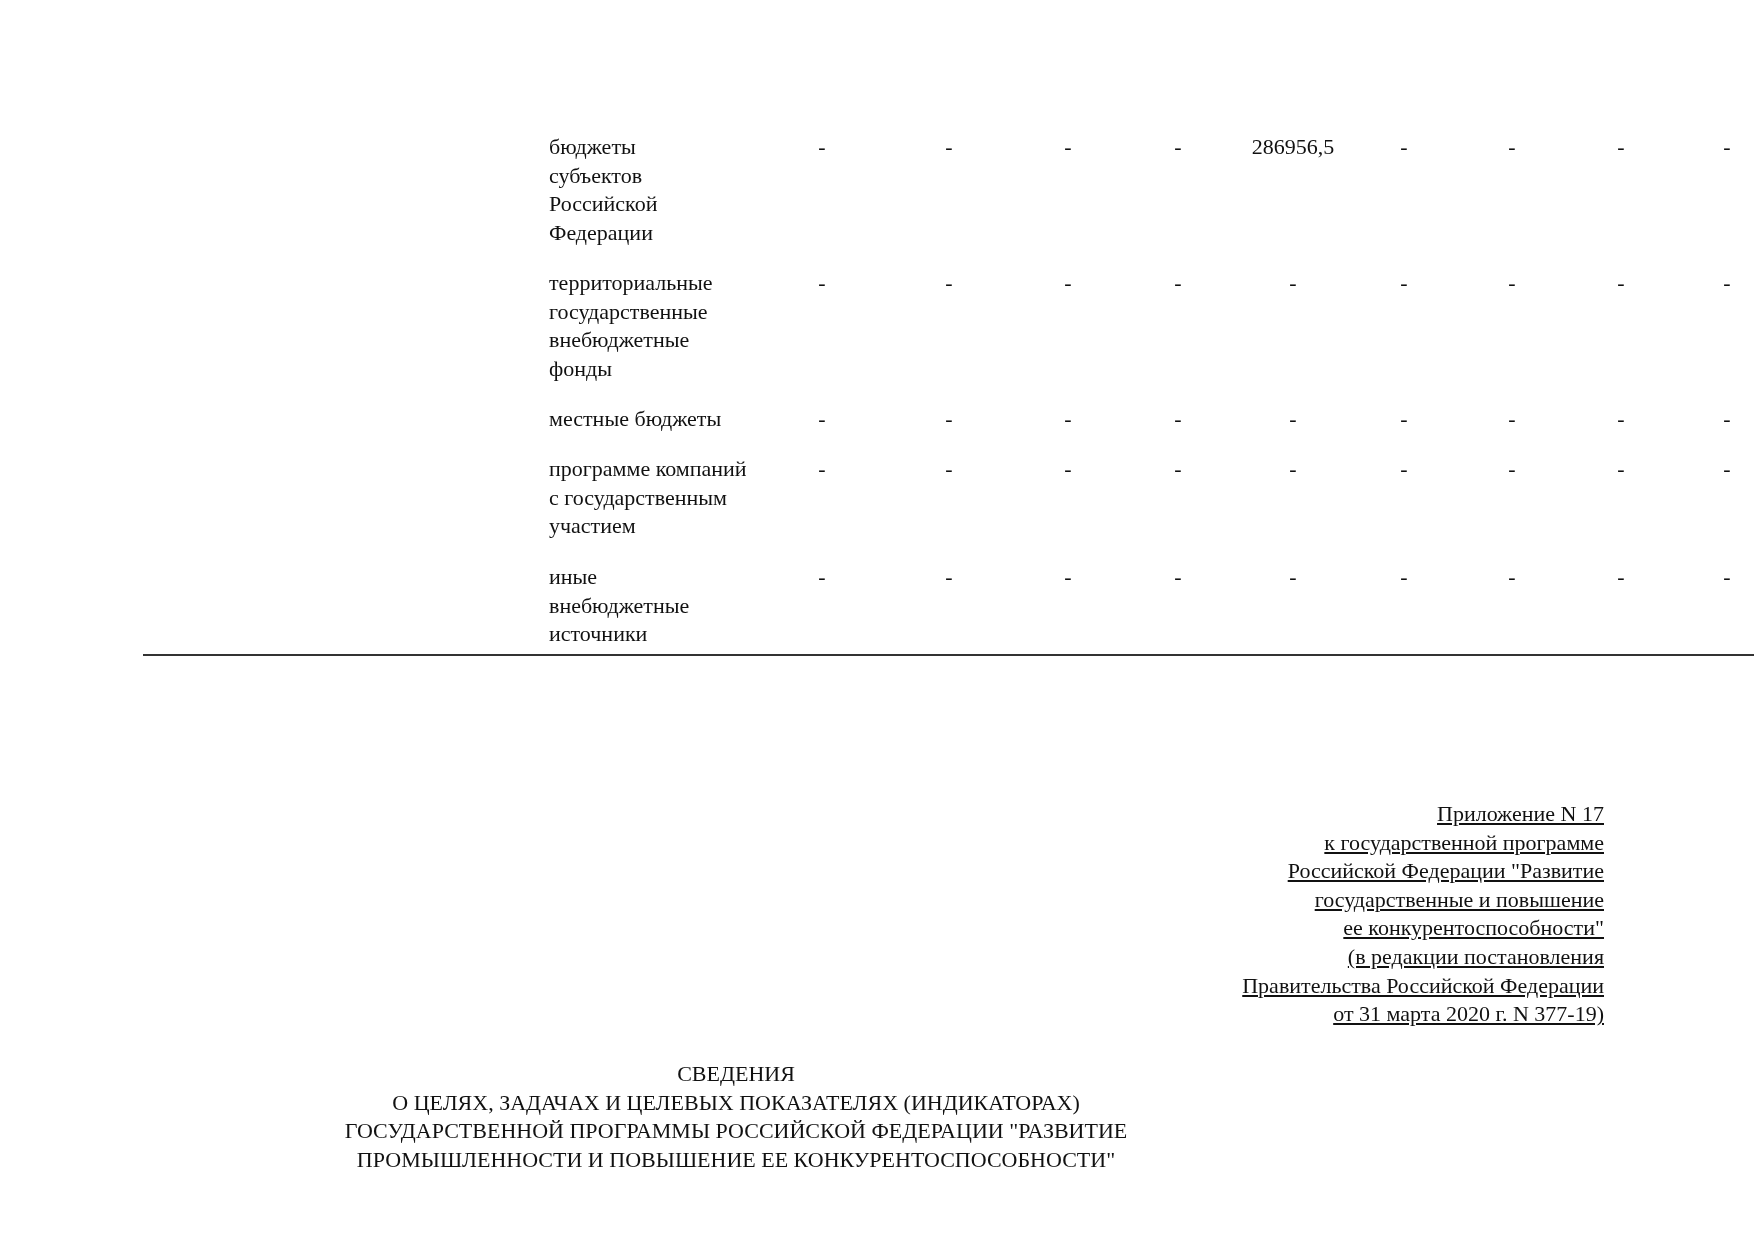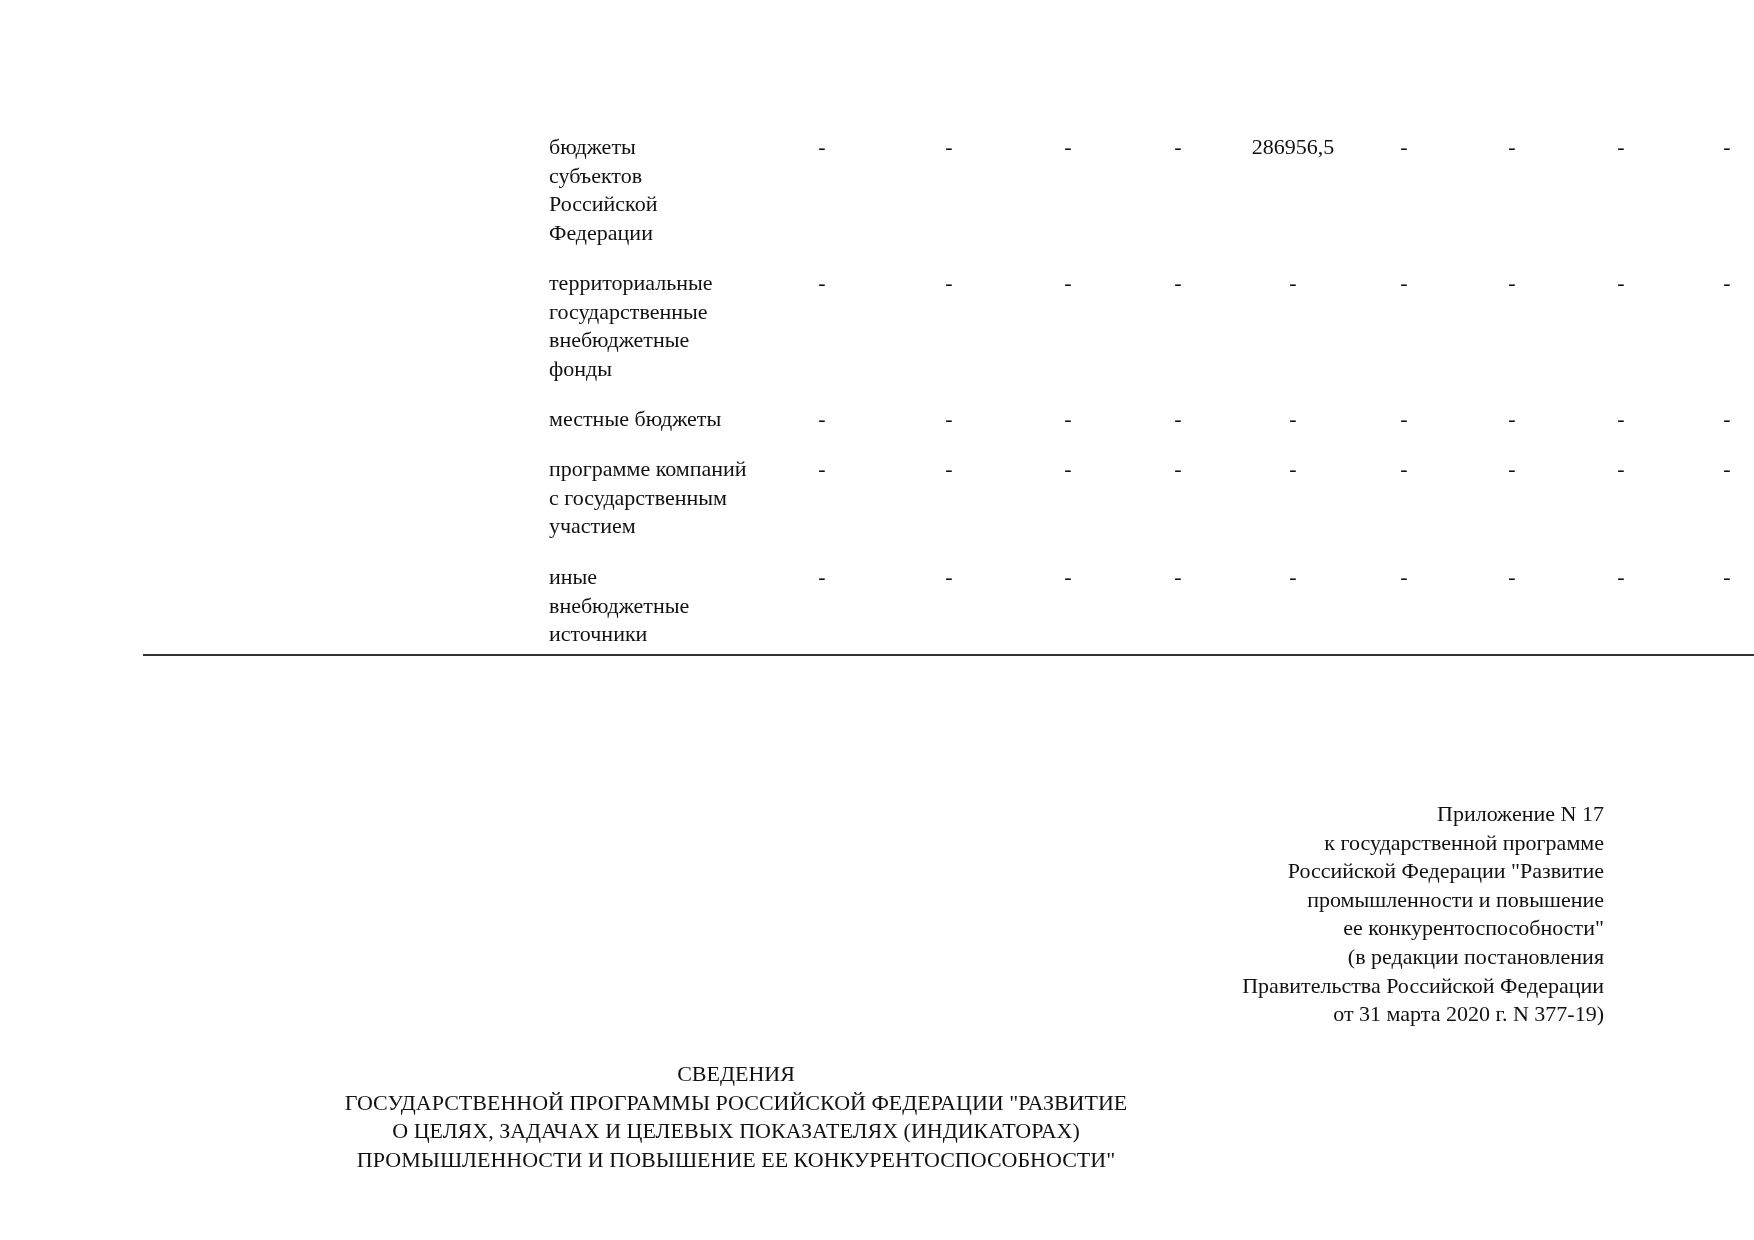--- a/index.html
+++ b/index.html
@@ -3,21 +3,21 @@
 <meta charset="utf-8">
 <style>
   html, body { margin:0; padding:0; background:#ffffff; }
   body { width:1754px; height:1240px; position:relative; overflow:hidden;
          font-family:"Liberation Serif", "DejaVu Serif", serif; color:#111; font-size:22px; }
   .row { position:absolute; left:0; width:1754px; }
   .label { position:absolute; left:549px; width:210px; line-height:28.6px; }
   .label span { display:block; white-space:nowrap; }
   .cell { position:absolute; top:0; line-height:28.6px; text-align:center; width:110px; transform:translateX(-55px); }
   .rule { position:absolute; left:143px; top:654px; width:1611px; height:2px; background:#333; }
-  .appendix { position:absolute; right:150px; top:800px; text-align:right; line-height:28.6px; }
+  .appendix { position:absolute; right:150px; top:800px; text-align:right; line-height:28.6px;text-decoration:underline; }
   .appendix span { display:block; white-space:nowrap; }
   .title { position:absolute; left:0; width:1472px; top:1060px; text-align:center; line-height:28.6px; }
   .title span { display:block; white-space:nowrap; }
 </style>
 </head>
 <body>
 
 <div>
 
   <div class="row" style="top:133px;">
@@ -105,25 +105,25 @@
     <div class="cell" style="left:1727px">-</div>
   </div>
 
   <div class="rule"></div>
 </div>
 
 <div class="appendix">
   <span>Приложение N 17</span>
   <span>к государственной программе</span>
   <span>Российской Федерации "Развитие</span>
-  <span>промышленности и повышение</span>
+  <span>государственные и повышение</span>
   <span>ее конкурентоспособности"</span>
   <span>(в редакции постановления</span>
   <span>Правительства Российской Федерации</span>
   <span>от 31 марта 2020 г. N 377-19)</span>
 </div>
 
 <div class="title">
   <span>СВЕДЕНИЯ</span>
+  <span>О ЦЕЛЯХ, ЗАДАЧАХ И ЦЕЛЕВЫХ ПОКАЗАТЕЛЯХ (ИНДИКАТОРАХ)</span>
   <span>ГОСУДАРСТВЕННОЙ ПРОГРАММЫ РОССИЙСКОЙ ФЕДЕРАЦИИ "РАЗВИТИЕ</span>
-  <span>О ЦЕЛЯХ, ЗАДАЧАХ И ЦЕЛЕВЫХ ПОКАЗАТЕЛЯХ (ИНДИКАТОРАХ)</span>
   <span>ПРОМЫШЛЕННОСТИ И ПОВЫШЕНИЕ ЕЕ КОНКУРЕНТОСПОСОБНОСТИ"</span>
 </div>
 
 </body></html>

